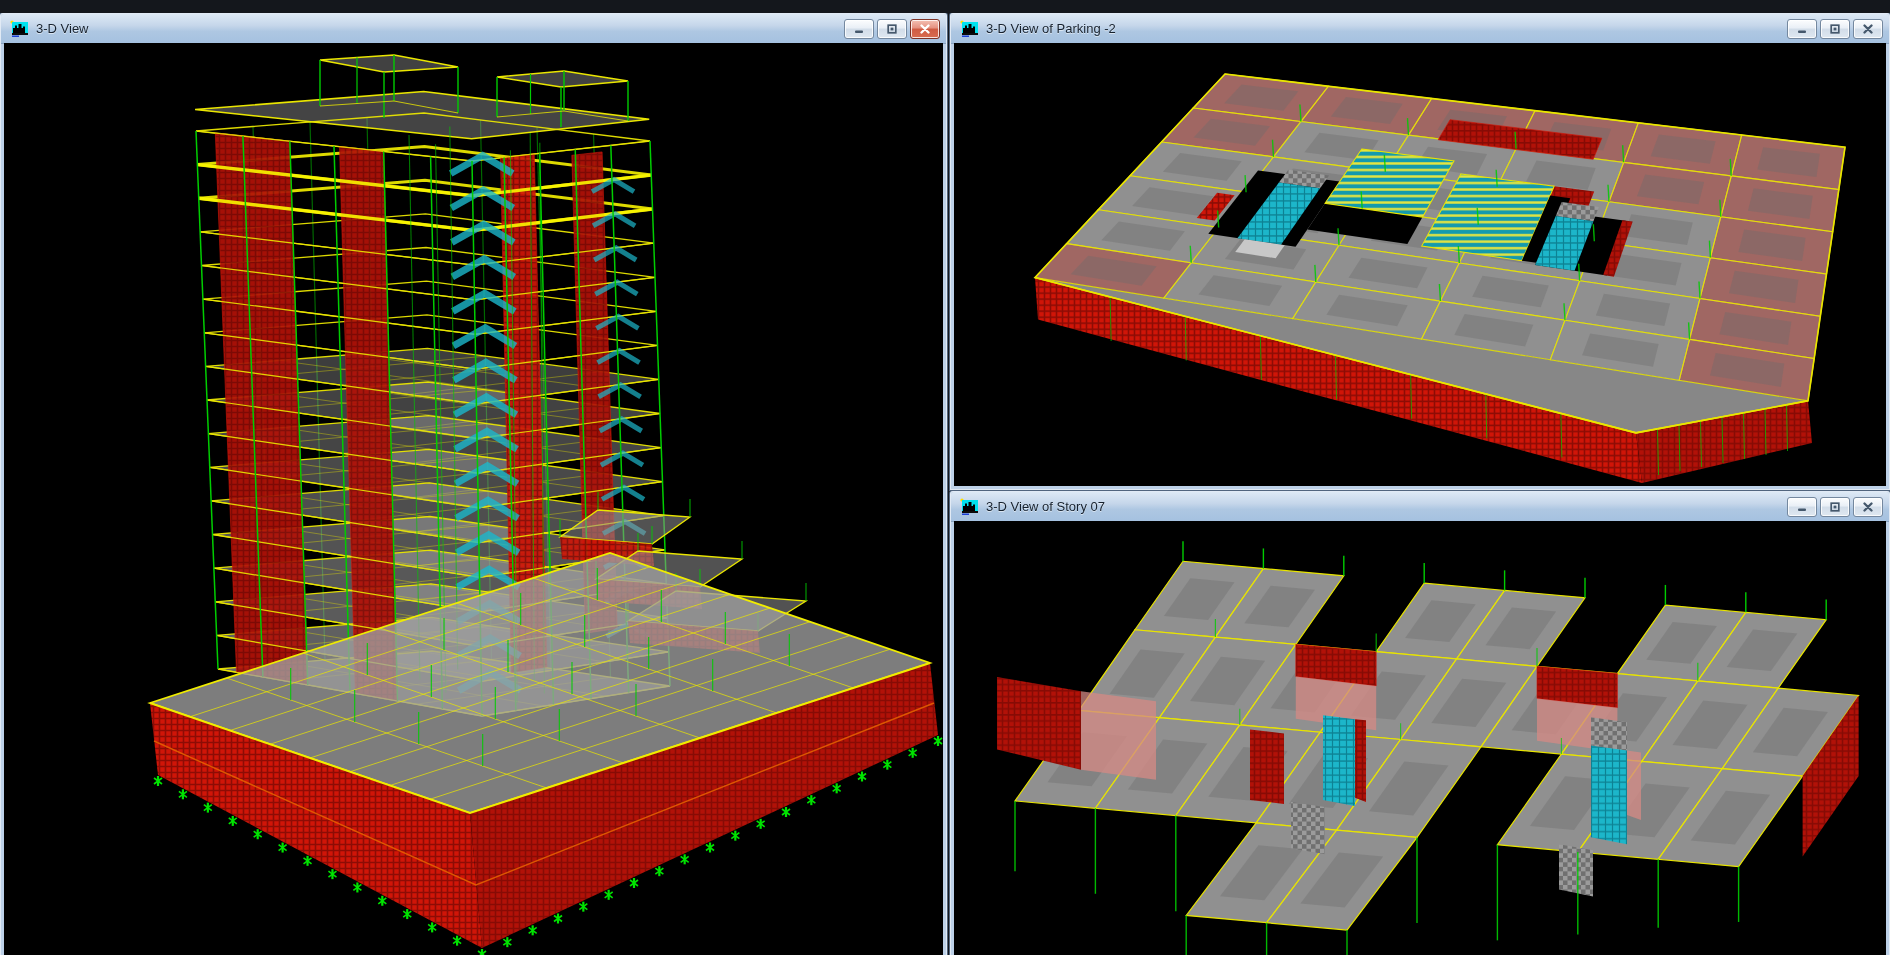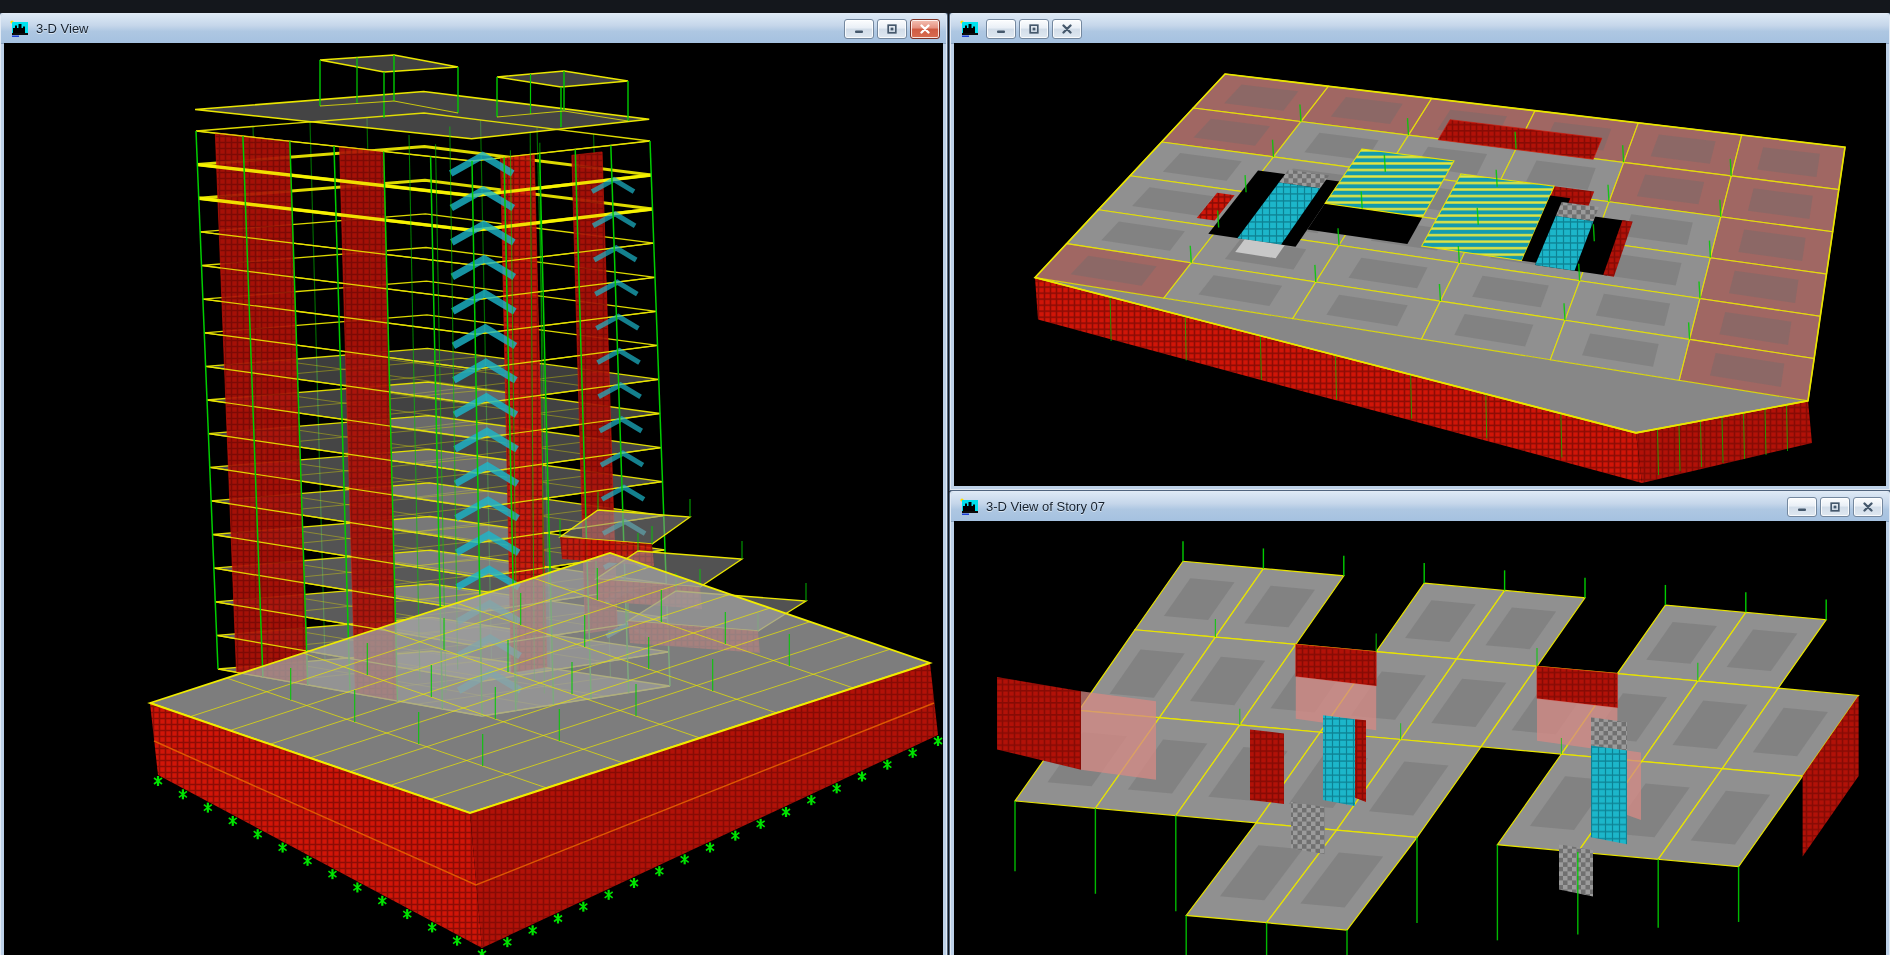--- a/index.html
+++ b/index.html
@@ -401,20 +401,21 @@
     <header class="titlebar">
       <span class="app-icon">
         <svg viewBox="0 0 19 17">
           <circle cx="2" cy="2" r="1.6" fill="#ffe000"></circle>
           <rect x="2" y="2" width="16" height="13" fill="#00e2ee"></rect>
           <path d="M3 13 L3 8 L5 8 L5 5.5 L7 5.5 L7 8 L8.5 8 L8.5 4 L11.5 4 L11.5 8 L13 8 L13 6.5 L15 6.5 L15 13 Z" fill="#000"></path>
           <rect x="2" y="13" width="16" height="2" fill="#0a0a0a"></rect>
           <rect x="2" y="15.5" width="7" height="1.5" fill="#1c3fd4"></rect>
         </svg>
       </span>
+      <span class="title">3-D View of Parking -2</span>
       <span class="controls">
         <button class="wbtn">
           <svg width="12" height="10" viewBox="0 0 12 10">
               <rect x="2" y="6.5" width="8" height="2.4" rx="1" fill="#45586c"></rect>
             </svg>
         </button>
         <button class="wbtn">
           <svg width="12" height="10" viewBox="0 0 12 10">
               <rect x="2.2" y="1.2" width="7.6" height="7.6" fill="none" stroke="#45586c" stroke-width="1.7"></rect>
               <rect x="4.6" y="3.6" width="2.8" height="2.8" fill="#45586c"></rect>

